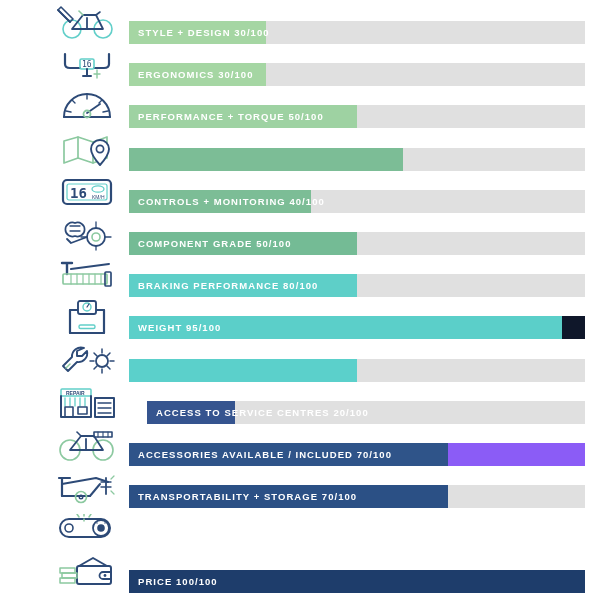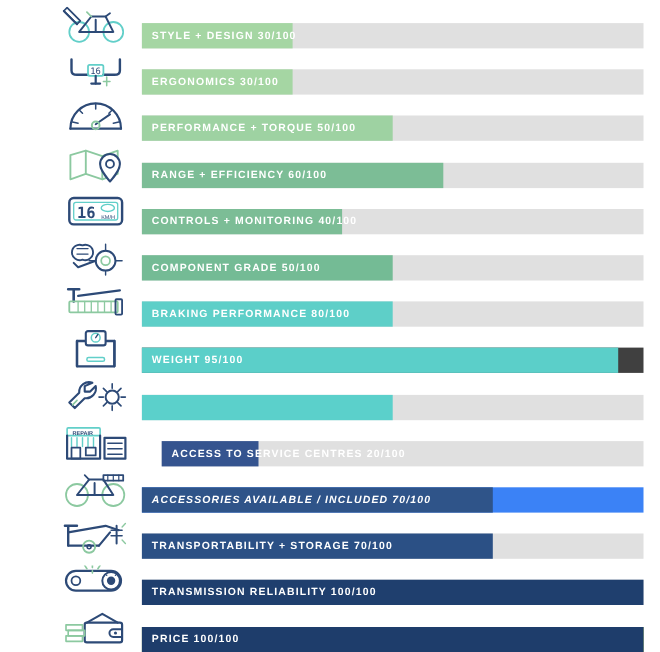--- a/index.html
+++ b/index.html
@@ -134,21 +134,20 @@
         <svg width="54" height="34" viewBox="0 0 54 34">
         <path d="M4 8 L18 4 L33 9 L47 4 L47 25 L33 30 L18 25 L4 30 Z" stroke="#8cc9a0" stroke-width="1.7" stroke-linecap="round" stroke-linejoin="round" fill="none"></path>
         <path d="M18 4 L18 25 M33 9 L33 30" stroke="#8cc9a0" stroke-width="1.7" stroke-linecap="round" stroke-linejoin="round" fill="none"></path>
         <path d="M40 7 A9 9 0 0 1 49 16 C49 22 40 32 40 32 C40 32 31 22 31 16 A9 9 0 0 1 40 7 Z" stroke="#2d4a77" stroke-width="1.9" fill="#ffffff" stroke-linecap="round" stroke-linejoin="round"></path>
         <circle cx="40" cy="16" r="3.6" stroke="#2d4a77" stroke-width="1.7" stroke-linecap="round" stroke-linejoin="round" fill="none"></circle>
       </svg>
       </div>
       <div class="bar-cell">
         <div class="track" style="background: rgb(224, 224, 224);">
           <div class="fill" style="width: 60%; background: rgb(124, 189, 150);"></div>
-          <div class="bar-label" style="color: rgb(255, 255, 255);">RANGE + EFFICIENCY  60/100</div>
         </div>
       </div>
     </div>
     <div class="row">
       <div class="icon-cell">
         <svg width="56" height="34" viewBox="0 0 56 34">
         <rect x="4" y="5" width="48" height="24" rx="4" stroke="#2d4a77" stroke-width="2.2" stroke-linecap="round" stroke-linejoin="round" fill="none"></rect>
         <rect x="8" y="9" width="40" height="16" rx="2" stroke="#62cfc9" stroke-width="1.2" stroke-linecap="round" stroke-linejoin="round" fill="none"></rect>
         <text x="11" y="23" fill="#2d4a77" font-size="14" font-weight="bold" font-family="DejaVu Sans Mono, monospace">16</text>
         <ellipse cx="39" cy="14" rx="6" ry="3.2" stroke="#62cfc9" stroke-width="1.3" stroke-linecap="round" stroke-linejoin="round" fill="none"></ellipse>
@@ -202,21 +201,21 @@
         <svg width="44" height="36" viewBox="0 0 44 36">
         <path d="M5 10 L39 10 L39 33 L5 33 Z" stroke="#2d4a77" stroke-width="2.1" stroke-linecap="round" stroke-linejoin="round" fill="none"></path>
         <path d="M5 10 L5 33 M39 10 L39 33" stroke="#2d4a77" stroke-width="2.1" stroke-linecap="round" stroke-linejoin="round" fill="none"></path>
         <rect x="13" y="1" width="18" height="13" rx="2" stroke="#2d4a77" stroke-width="1.9" fill="#ffffff" stroke-linecap="round" stroke-linejoin="round"></rect>
         <circle cx="22" cy="7" r="4" stroke="#62cfc9" stroke-width="1.4" stroke-linecap="round" stroke-linejoin="round" fill="none"></circle>
         <path d="M22 7 L24 4" stroke="#2d4a77" stroke-width="1.2" stroke-linecap="round" stroke-linejoin="round" fill="none"></path>
         <rect x="14" y="25" width="16" height="3.5" rx="1.5" stroke="#62cfc9" stroke-width="1.4" stroke-linecap="round" stroke-linejoin="round" fill="none"></rect>
       </svg>
       </div>
       <div class="bar-cell">
-        <div class="track" style="background: #404040;">
+        <div class="track" style="background: #0f172a;">
           <div class="fill" style="width: 95%; background: rgb(91, 207, 201);"></div>
           <div class="bar-label" style="color: rgb(255, 255, 255);">WEIGHT  95/100</div>
         </div>
       </div>
     </div>
     <div class="row">
       <div class="icon-cell">
         <svg width="56" height="34" viewBox="0 0 56 34">
         <path d="M25 4 A9 9 0 0 0 13 13 L4 22 L9 27 L18 18 A9 9 0 0 0 28 7 L23 12 L18 12 L18 7 Z" stroke="#2d4a77" stroke-width="1.9" stroke-linecap="round" stroke-linejoin="round" fill="none"></path>
         <path d="M7 24 L11 20" stroke="#8cc9a0" stroke-width="1.5" stroke-linecap="round" stroke-linejoin="round" fill="none"></path>
@@ -256,21 +255,21 @@
         <circle cx="14" cy="22" r="10" stroke="#8cc9a0" stroke-width="1.6" stroke-linecap="round" stroke-linejoin="round" fill="none"></circle>
         <circle cx="47" cy="22" r="10" stroke="#8cc9a0" stroke-width="1.6" stroke-linecap="round" stroke-linejoin="round" fill="none"></circle>
         <path d="M14 22 L25 8 L38 8 L47 22 L30 22 Z" stroke="#2d4a77" stroke-width="1.8" stroke-linecap="round" stroke-linejoin="round" fill="none"></path>
         <path d="M30 22 L30 11" stroke="#2d4a77" stroke-width="1.8" stroke-linecap="round" stroke-linejoin="round" fill="none"></path>
         <path d="M25 8 L21 4" stroke="#2d4a77" stroke-width="1.6" stroke-linecap="round" stroke-linejoin="round" fill="none"></path>
         <rect x="38" y="4" width="18" height="5" stroke="#2d4a77" stroke-width="1.6" stroke-linecap="round" stroke-linejoin="round" fill="none"></rect>
         <path d="M42 4 L42 9 M47 4 L47 9 M52 4 L52 9" stroke="#2d4a77" stroke-width="1.1" stroke-linecap="round" stroke-linejoin="round" fill="none"></path>
       </svg>
       </div>
       <div class="bar-cell">
-        <div class="track" style="background: #3b82f6; font-style: italic;">
+        <div class="track" style="background: #8b5cf6;">
           <div class="fill" style="width: 70%; background: rgb(47, 84, 137);"></div>
           <div class="bar-label" style="color: rgb(255, 255, 255);">ACCESSORIES AVAILABLE / INCLUDED  70/100</div>
         </div>
       </div>
     </div>
     <div class="row">
       <div class="icon-cell">
         <svg width="62" height="34" viewBox="0 0 62 34">
         <path d="M6 8 L6 26 M3 8 L14 8" stroke="#2d4a77" stroke-width="2.2" stroke-linecap="round" stroke-linejoin="round" fill="none"></path>
         <path d="M6 14 L40 8 L52 12" stroke="#2d4a77" stroke-width="2" stroke-linecap="round" stroke-linejoin="round" fill="none"></path>
@@ -294,26 +293,20 @@
       <div class="icon-cell">
         <svg width="60" height="30" viewBox="0 0 60 30">
         <path d="M12 5 A9 9 0 0 0 12 23 L44 23 A9 9 0 0 0 44 5 Z" stroke="#2d4a77" stroke-width="2" stroke-linecap="round" stroke-linejoin="round" fill="none"></path>
         <circle cx="12" cy="14" r="4" stroke="#2d4a77" stroke-width="1.6" stroke-linecap="round" stroke-linejoin="round" fill="none"></circle>
         <circle cx="44" cy="14" r="8" stroke="#2d4a77" stroke-width="1.8" stroke-linecap="round" stroke-linejoin="round" fill="none"></circle>
         <circle cx="44" cy="14" r="3" stroke="#2d4a77" stroke-width="1.6" fill="#2d4a77"></circle>
         <path d="M40 9 L40 9 M48 9 L48 9" stroke="#2d4a77" stroke-width="1.4" stroke-linecap="round" stroke-linejoin="round" fill="none"></path>
         <path d="M27 2 L27 -1 M22 3 L20 0 M32 3 L34 0 M27 5 L27 7" stroke="#8cc9a0" stroke-width="1.5" stroke-linecap="round" stroke-linejoin="round" fill="none"></path>
       </svg>
       </div>
-      <div class="bar-cell">
-        <div class="track" style="background: rgb(224, 224, 224);">
-          <div class="fill" style="width: 100%; background: rgb(31, 63, 110);"></div>
-          <div class="bar-label" style="color: rgb(255, 255, 255);">TRANSMISSION RELIABILITY  100/100</div>
-        </div>
-      </div>
     </div>
     <div class="row">
       <div class="icon-cell">
         <svg width="60" height="32" viewBox="0 0 60 32">
         <path d="M22 10 L36 2 L50 10" stroke="#2d4a77" stroke-width="1.9" stroke-linecap="round" stroke-linejoin="round" fill="none"></path>
         <rect x="20" y="10" width="34" height="18" rx="2" stroke="#2d4a77" stroke-width="2" stroke-linecap="round" stroke-linejoin="round" fill="none"></rect>
         <path d="M54 16 L46 16 A3.5 3.5 0 0 0 46 23 L54 23" stroke="#2d4a77" stroke-width="1.8" stroke-linecap="round" stroke-linejoin="round" fill="none"></path>
         <circle cx="48" cy="19.5" r="1.4" fill="#2d4a77"></circle>
         <rect x="3" y="12" width="15" height="5" stroke="#8cc9a0" stroke-width="1.5" stroke-linecap="round" stroke-linejoin="round" fill="none"></rect>
         <rect x="5" y="17" width="15" height="5" stroke="#8cc9a0" stroke-width="1.5" stroke-linecap="round" stroke-linejoin="round" fill="none"></rect>

